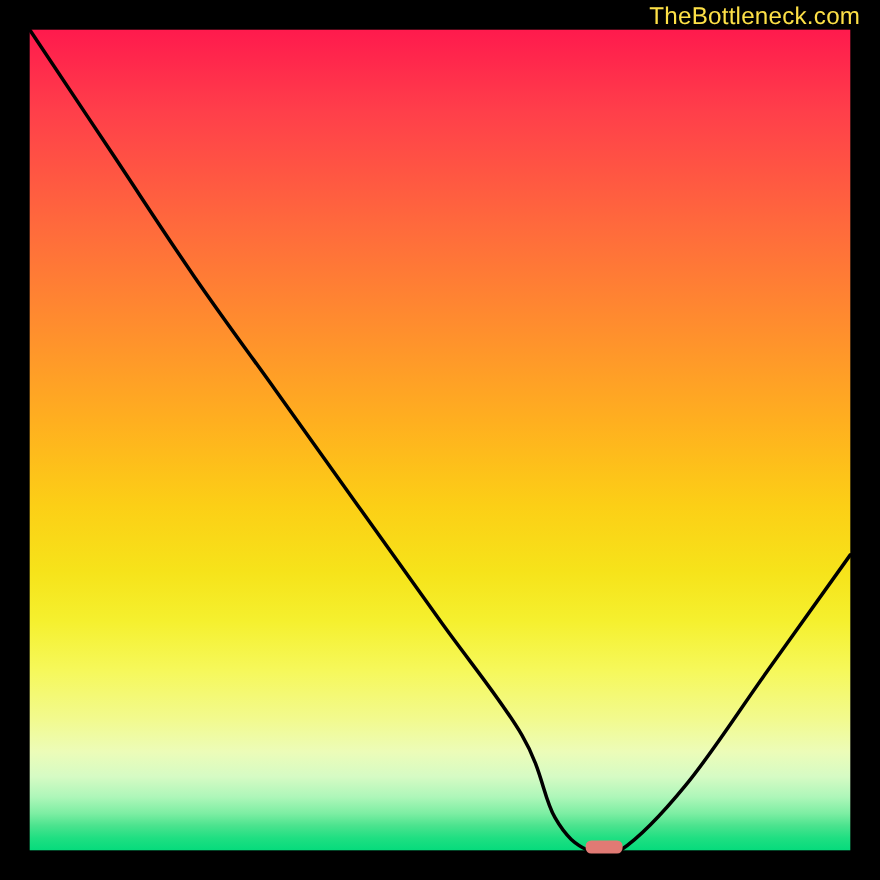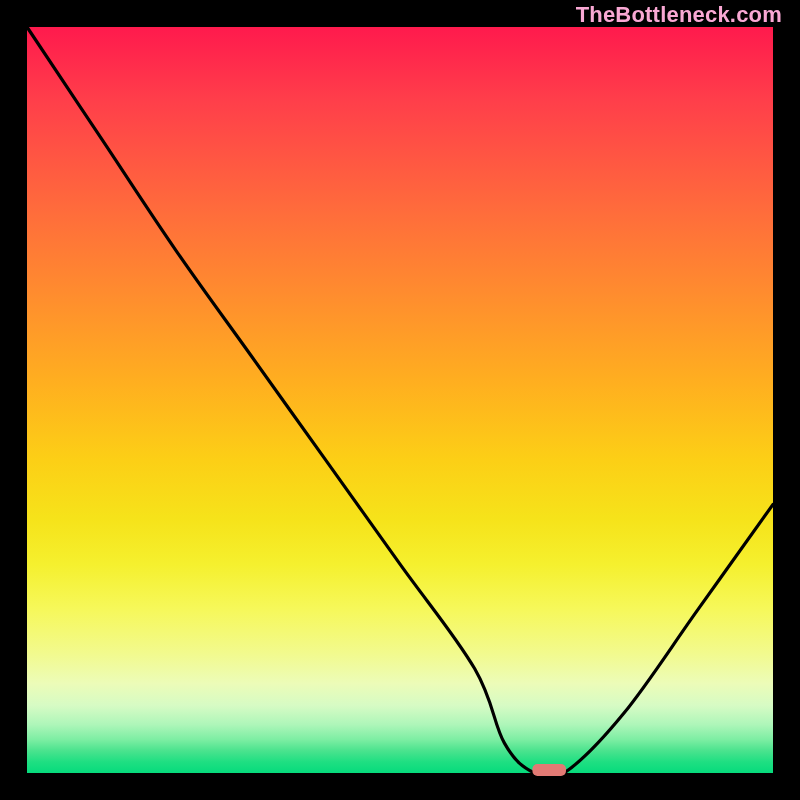--- a/index.html
+++ b/index.html
@@ -16,23 +16,23 @@
     left: 0;
     top: 0;
     width: 800px;
     height: 800px;
     background: #000;
   }
   .watermark {
     position: absolute;
     top: 2px;
     right: 18px;
-    color: #f9a8d4;
+    color: #fde047;
     font-size: 22px;
-    font-weight: 700;
+    font-weight: 400;
     letter-spacing: 0.2px;
     user-select: none;
   }
   .plot {
     position: absolute;
     left: 27px;
     top: 27px;
     width: 746px;
     height: 746px;
     

